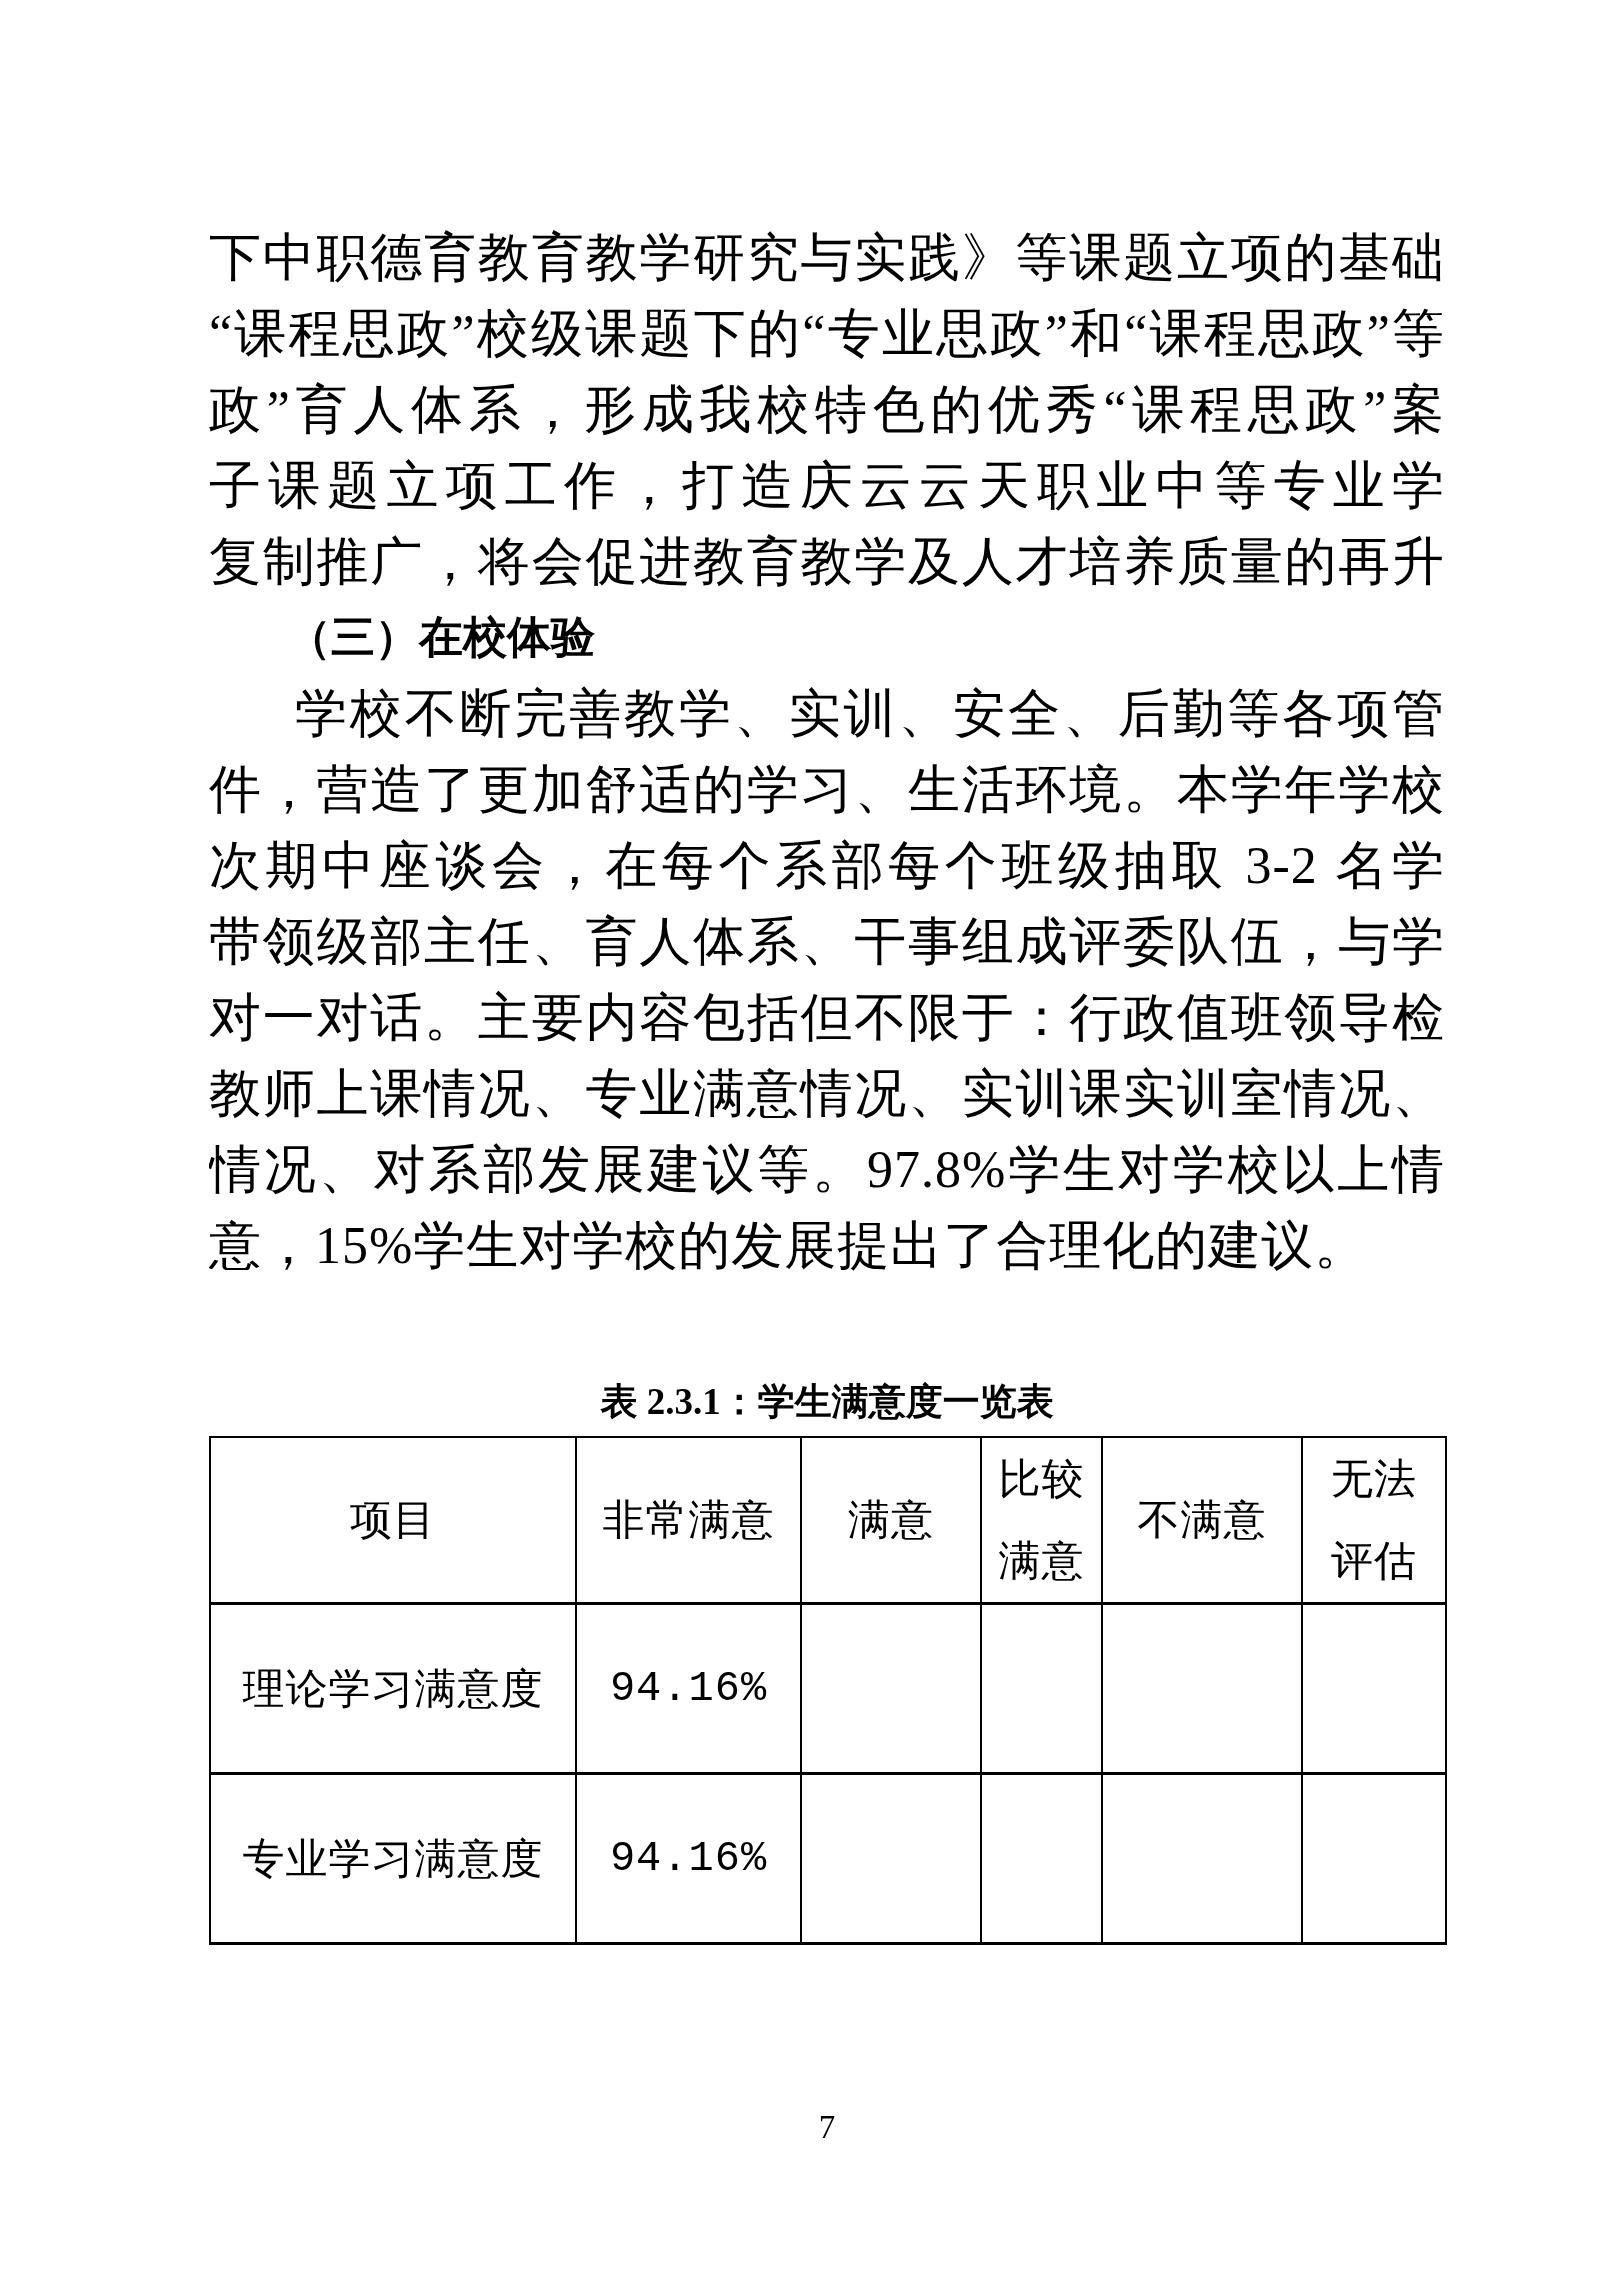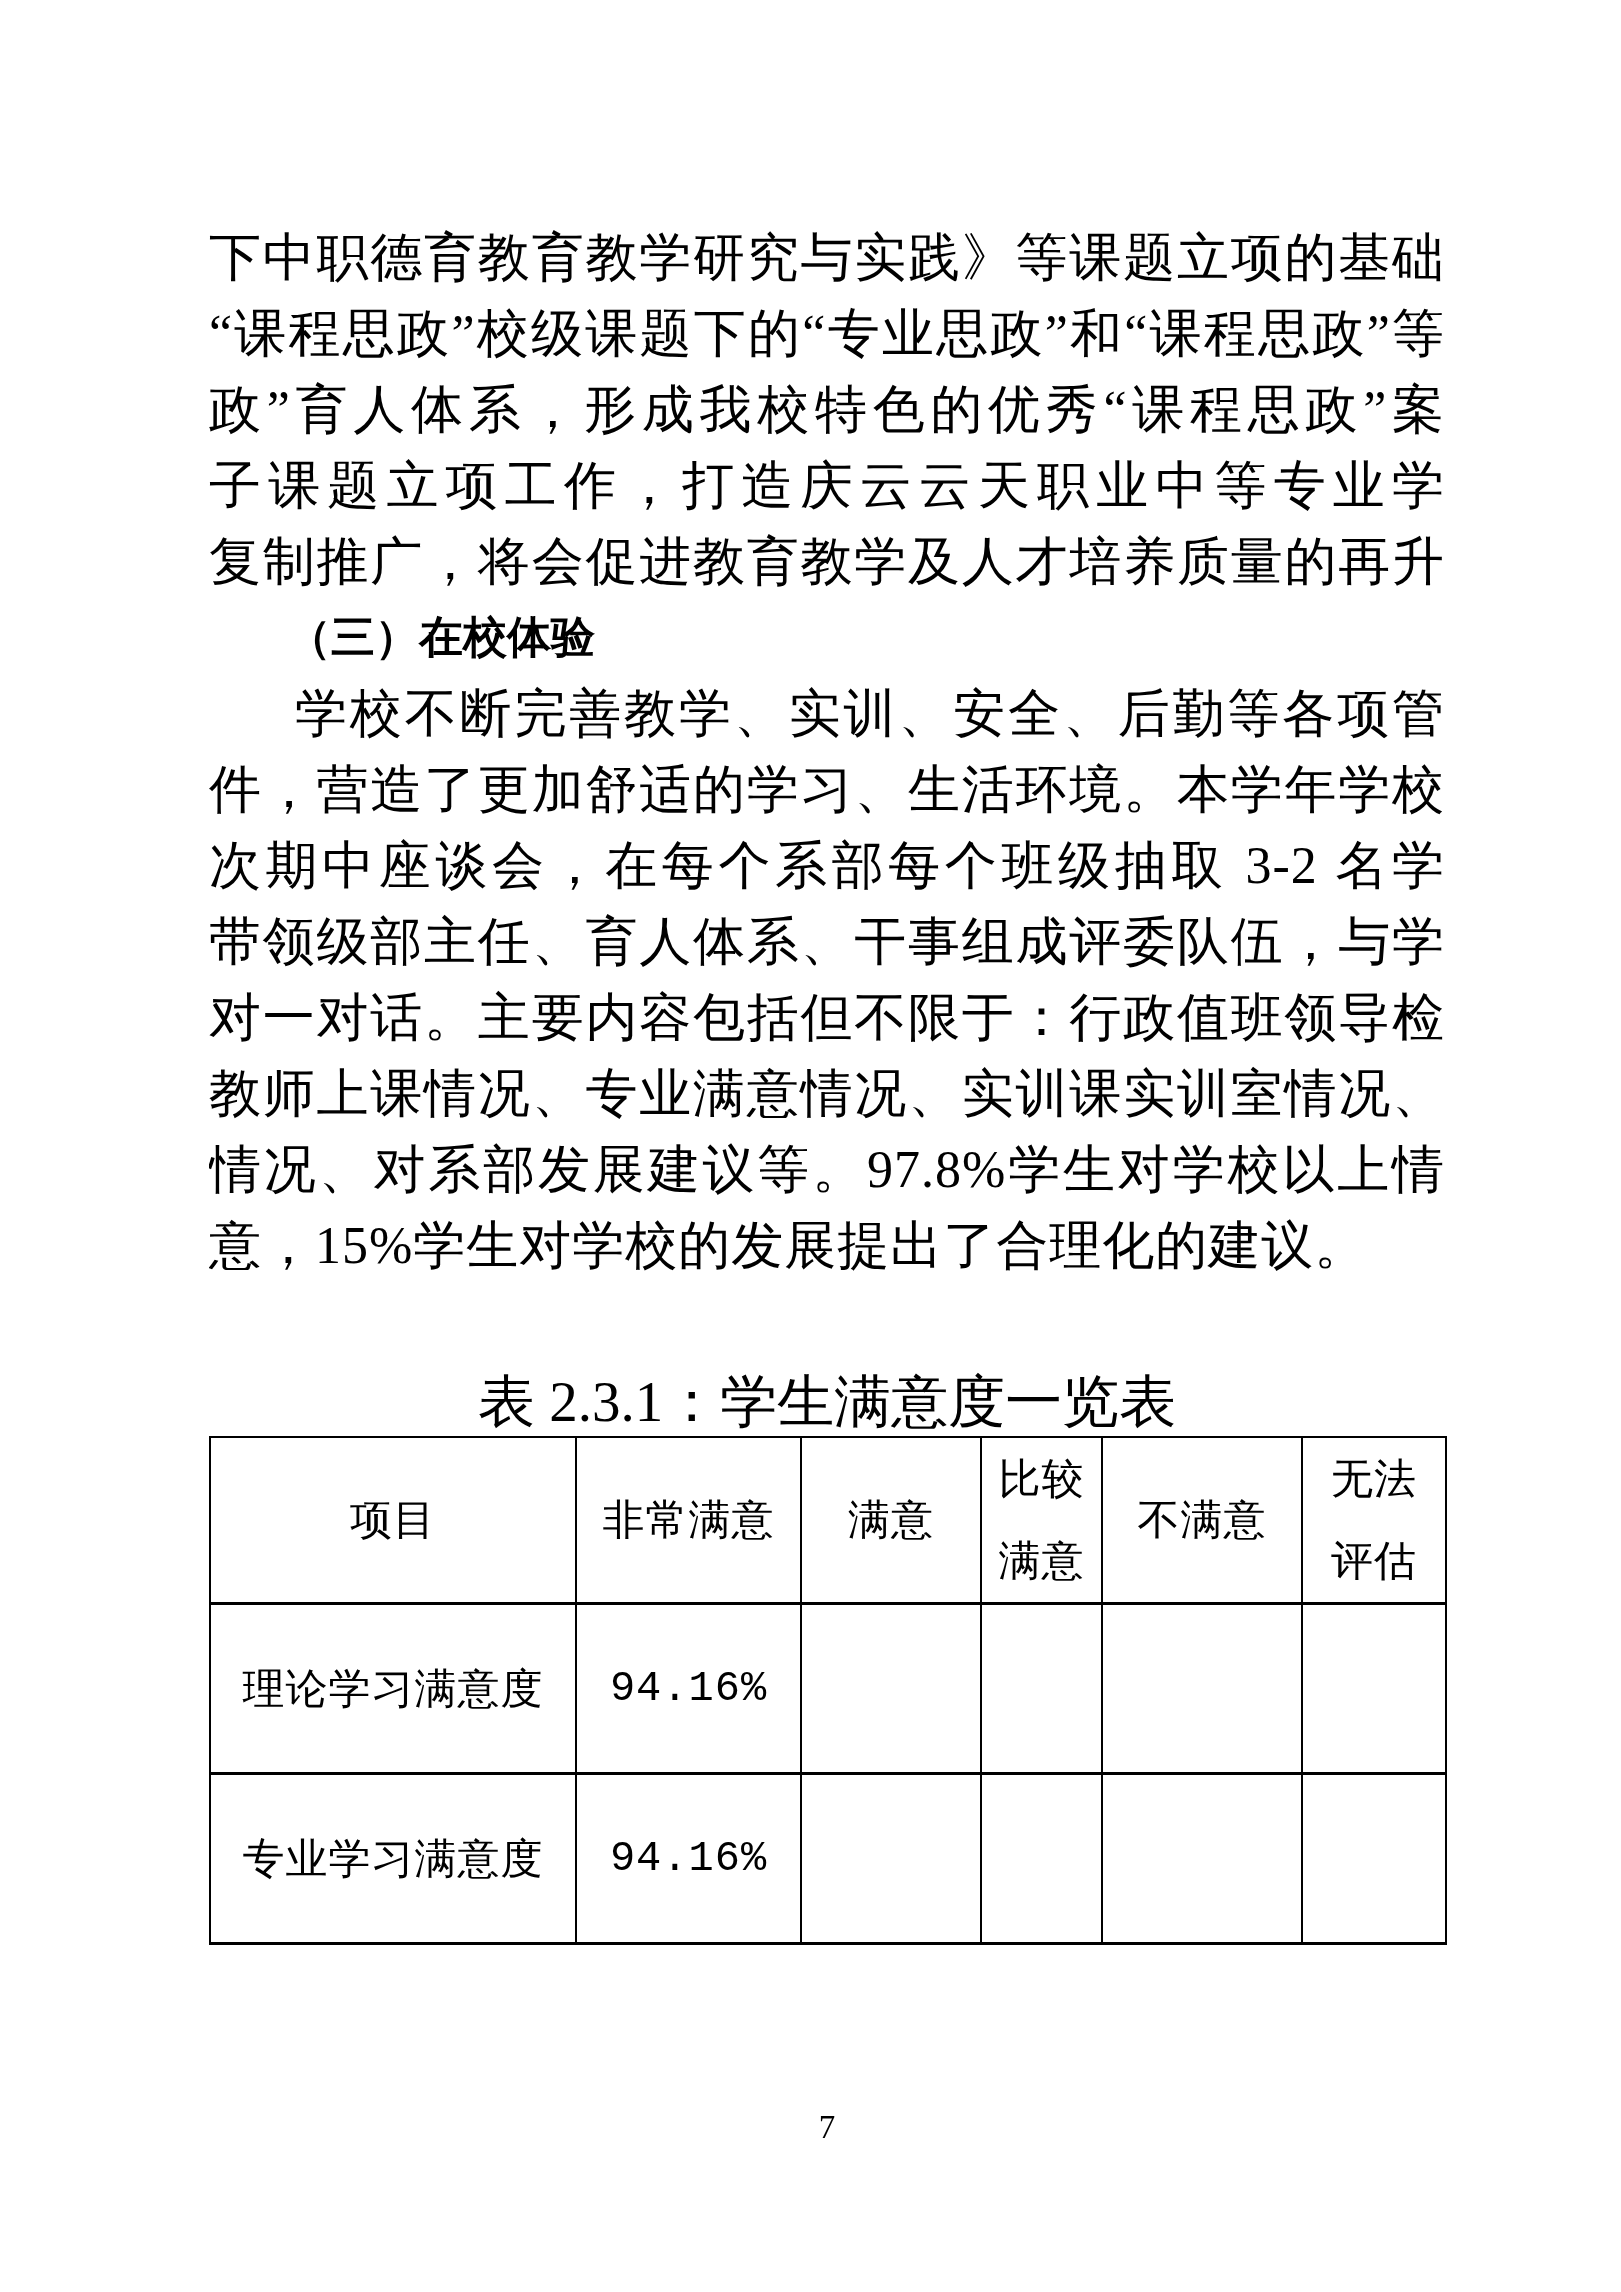--- a/index.html
+++ b/index.html
@@ -41,22 +41,22 @@
     text-align: center;
     text-align-last: left;
   }
 
   #table-title {
     top: 1370px;
     height: 63px;
     line-height: 63px;
     text-align: center;
     text-align-last: center;
-    font-size: 57px;
-    font-weight: normal;
+    font-size: 37px;
+    font-weight: bold;
   }
 
   table#sat-table {
     position: absolute;
     left: 209px; top: 1436px;
     width: 1236px;
     border-collapse: collapse;
     table-layout: fixed;
   }
   #sat-table th, #sat-table td {

